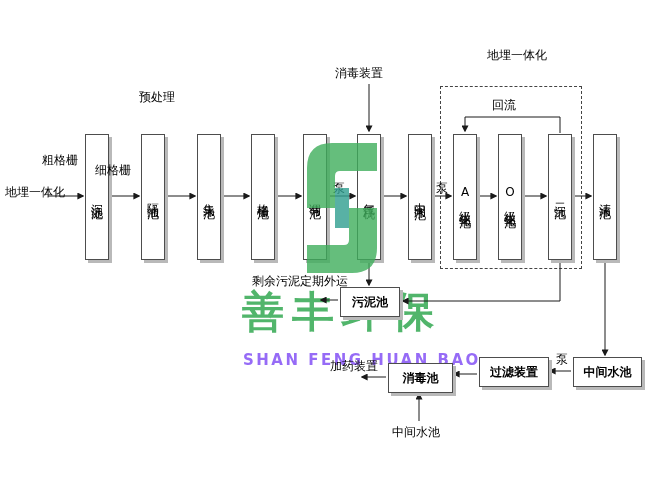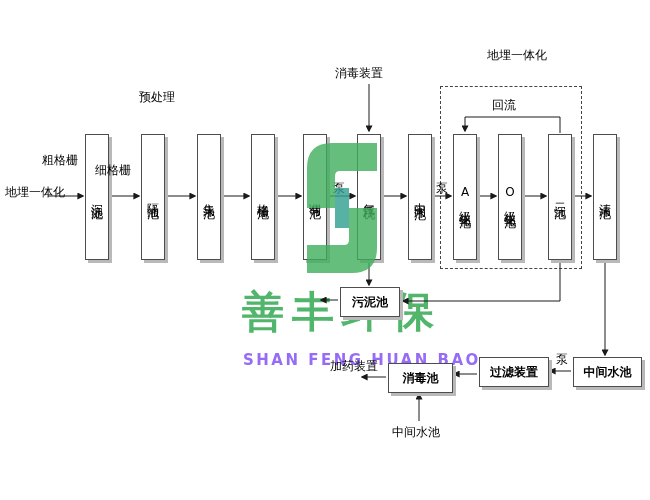--- a/index.html
+++ b/index.html
@@ -93,20 +93,21 @@
   <div class="lbl" style="left:5px;top:184px">地埋一体化</div>
   <div class="lbl" style="left:42px;top:152px">粗格栅</div>
   <div class="lbl" style="left:95px;top:162px">细格栅</div>
   <div class="lbl" style="left:139px;top:89px">预处理</div>
   <div class="lbl" style="left:335px;top:65px">消毒装置</div>
   <div class="lbl" style="left:487px;top:47px">地埋一体化</div>
   <div class="lbl" style="left:492px;top:97px">回流</div>
   <div class="lbl" style="left:333px;top:180px">泵</div>
   <div class="lbl" style="left:436px;top:180px">泵</div>
   <div class="lbl" style="left:556px;top:351px">泵</div>
+  <div class="lbl" style="left:252px;top:273px">剩余污泥定期外运</div>
   <div class="lbl" style="left:392px;top:424px">中间水池</div>
   <div class="lbl" style="left:330px;top:358px">加药装置</div>
 
   <div class="vbox" style="left:85px">沉淀池</div>
   <div class="vbox" style="left:141px">隔油池</div>
   <div class="vbox" style="left:197px">集水池</div>
   <div class="vbox" style="left:251px">格栅池</div>
   <div class="vbox" style="left:303px">调节池</div>
   <div class="vbox" style="left:357px">气浮机</div>
   <div class="vbox" style="left:408px">中间水池</div>

